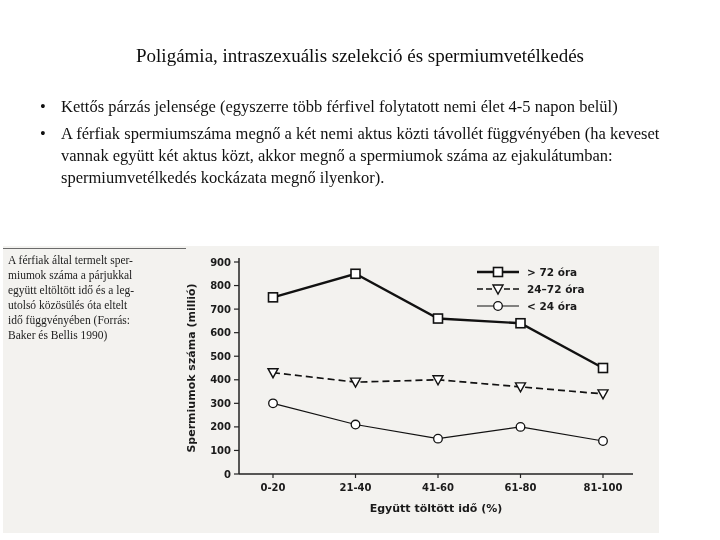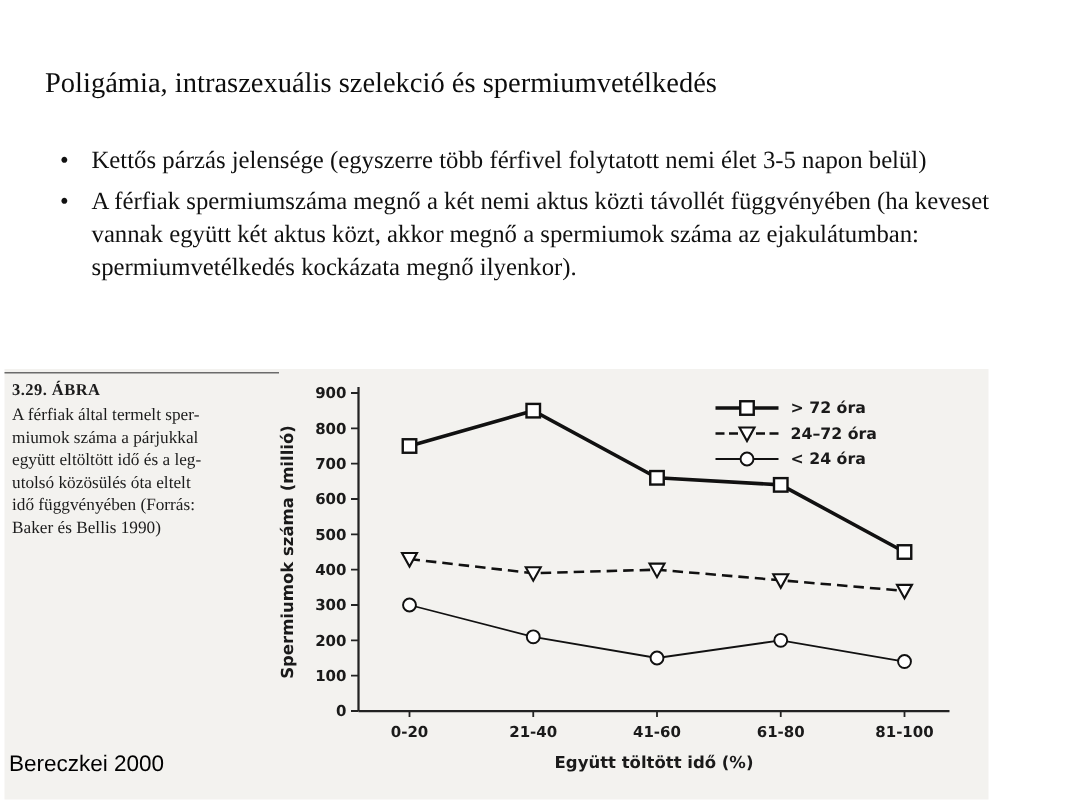--- a/index.html
+++ b/index.html
@@ -3,21 +3,21 @@
 <meta charset="utf-8">
 <style>
   html,body{margin:0;padding:0;}
   body{
     width:720px;height:540px;overflow:hidden;position:relative;
     background:#fff;font-family:"Liberation Serif",serif;color:#111;
   }
   .slide{position:absolute;inset:0;}
   .title{
     position:absolute;top:32px;left:30px;right:30px;
-    font-size:19px;font-weight:400;color:#0d0d0d;
+    text-align:center;font-size:19px;font-weight:400;color:#0d0d0d;
   }
   .bullets{
     position:absolute;top:96px;left:40px;width:636px;
     list-style:none;margin:0;padding:0;
     font-size:16.5px;line-height:1.33;
   }
   .bullets li{display:flex;gap:11px;margin-bottom:5px;}
   .bullet-marker{flex:0 0 10px;}
   .figure{
     position:absolute;left:3px;top:246px;width:656px;height:287px;
@@ -43,31 +43,30 @@
 </head>
 <body>
 
 <div class="slide">
 
   <h1 class="title">Poligámia, intraszexuális szelekció és spermiumvetélkedés</h1>
 
   <ul class="bullets">
     <li>
       <span class="bullet-marker">•</span>
-      <span>Kettős párzás jelensége (egyszerre több férfivel folytatott nemi élet 3-5 napon belül)</span>
+      <span>Kettős párzás jelensége (egyszerre több férfivel folytatott nemi élet 4-5 napon belül)</span>
     </li>
     <li>
       <span class="bullet-marker">•</span>
       <span>A férfiak spermiumszáma megnő a két nemi aktus közti távollét függvényében (ha keveset vannak együtt két aktus közt, akkor megnő a spermiumok száma az ejakulátumban: spermiumvetélkedés kockázata megnő ilyenkor).</span>
     </li>
   </ul>
 
   <div class="figure">
     <div class="figure-caption">
-      <div class="figure-label">3.29. ÁBRA</div>
       <div class="figure-caption-text">A férfiak által termelt sper-
 miumok száma a párjukkal
 együtt eltöltött idő és a leg-
 utolsó közösülés óta eltelt
 idő függvényében (Forrás:
 Baker és Bellis 1990)</div>
     </div>
     <svg id="chart" class="chart-svg" viewBox="0 0 470 282">
         <line x1="58" y1="10" x2="58" y2="226" stroke="#222" stroke-width="1.5"></line>
         <line x1="58" y1="226" x2="452" y2="226" stroke="#222" stroke-width="1.5"></line>
@@ -126,15 +125,14 @@
         <text x="346" y="27.5" class="legend-text">&gt; 72 óra</text>
         <line x1="296" y1="41" x2="338" y2="41" stroke="#111111" stroke-width="1.7" stroke-dasharray="6,3"></line>
         <polygon points="312,37 322,37 317,46" fill="#fff" stroke="#111111" stroke-width="1.4"></polygon>
         <text x="346" y="44.5" class="legend-text">24–72 óra</text>
         <line x1="296" y1="58" x2="338" y2="58" stroke="#111111" stroke-width="1.2"></line>
         <circle cx="317" cy="58" r="4.3" fill="#fff" stroke="#111111" stroke-width="1.3"></circle>
         <text x="346" y="61.5" class="legend-text">&lt; 24 óra</text>
       </svg>
   </div>
 
-  <div class="citation">Bereczkei 2000</div>
 
 </div>
 
 </body></html>

